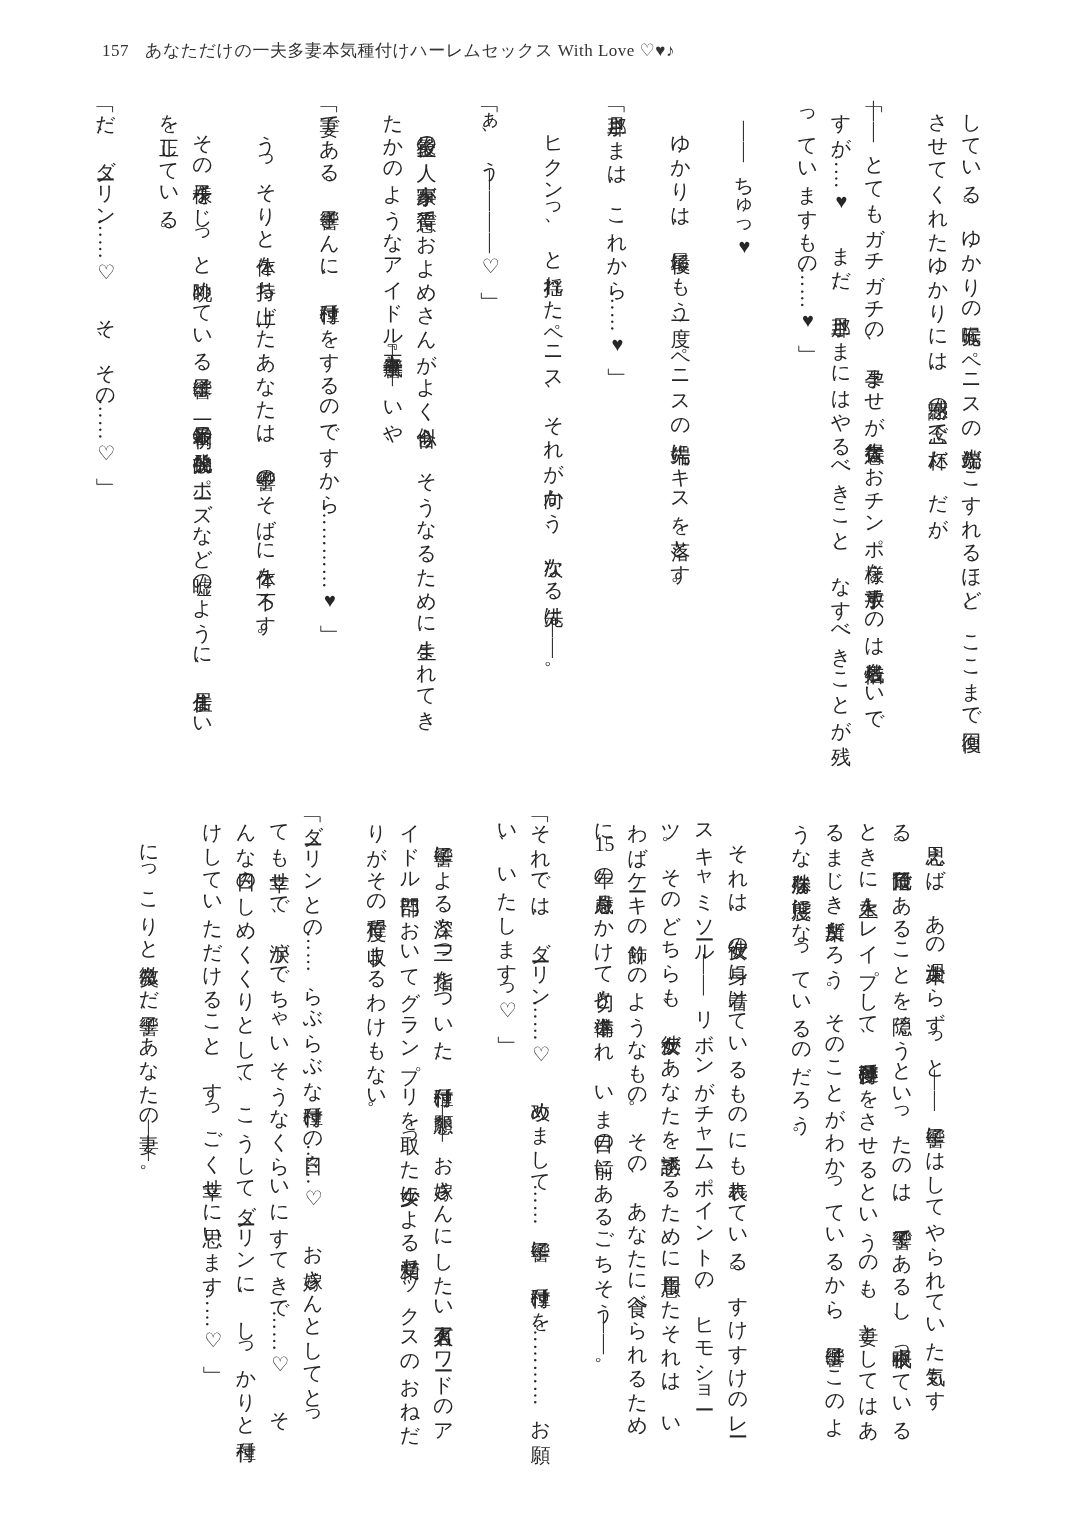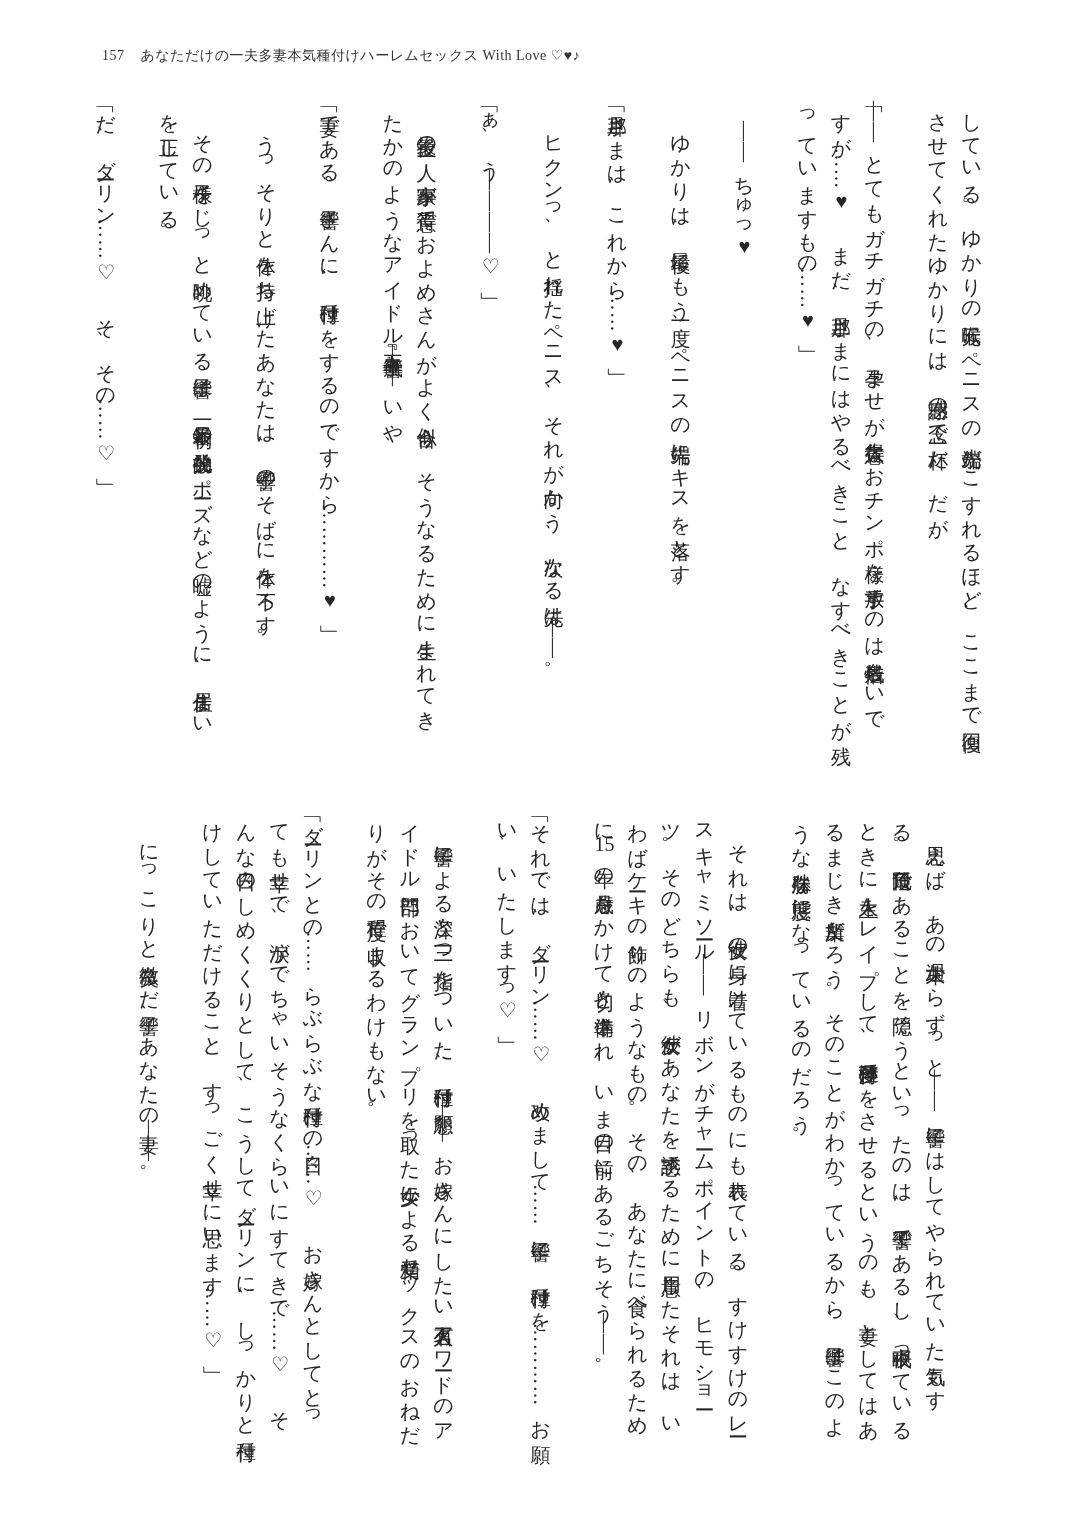--- a/index.html
+++ b/index.html
@@ -13,22 +13,22 @@
     height: 1517px;
     background: #ffffff;
     overflow: hidden;
     font-family: "Liberation Serif", "DejaVu Serif", serif;
     color: #262626;
   }
   
   .header {
     position: absolute;
     left: 102px;
-    top: 47px;
-    font-size: 14px;
+    top: 39px;
+    font-size: 17px;
     letter-spacing: 0.5px;
     color: #333333;
     white-space: nowrap;
   }
   .header .pagenum {
     margin-right: 16px;
   }
   
   .vtext {
     position: absolute;

